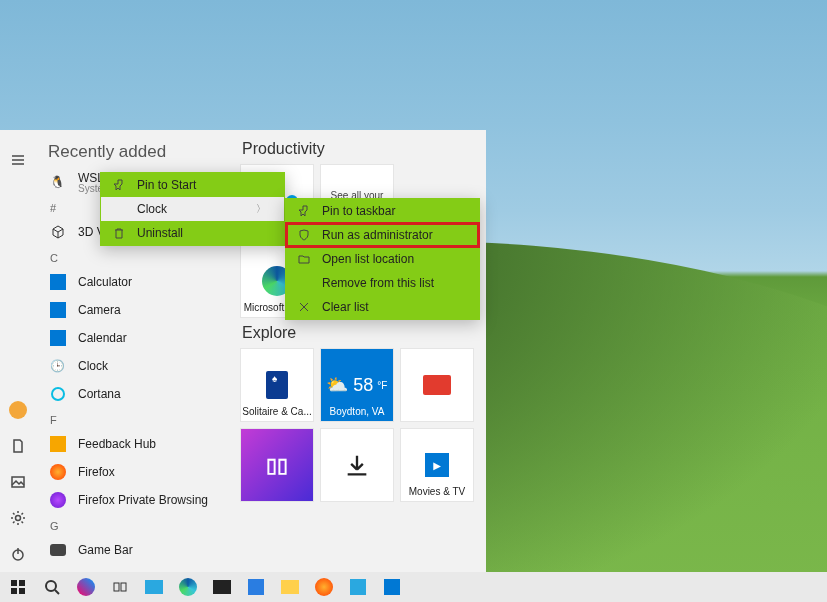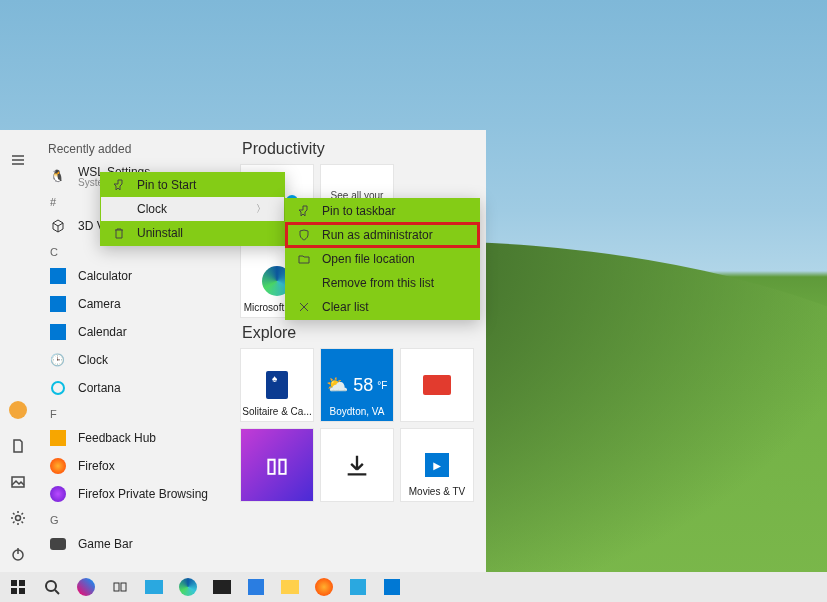--- a/index.html
+++ b/index.html
@@ -31,21 +31,21 @@
 .rail .spacer { flex: 1; }
 .rail-btn {
   width: 36px; height: 36px; display:flex; align-items:center; justify-content:center;
   color:#4a4a4a; cursor:pointer;
 }
 .rail-btn svg { width:16px; height:16px; stroke:#4a4a4a; fill:none; stroke-width:1.5; }
 
 .apps-col {
   width: 200px; overflow:hidden; padding-top:8px;
 }
-.section-label { font-size:12px; color:#555; padding:4px 0 6px 12px; }
+.section-label { font-size:17px; color:#555; padding:4px 0 6px 12px; }
 .app-item {
   display:flex; align-items:center; height:28px; padding-left:12px; gap:10px;
   cursor:pointer;
 }
 .app-item .ic { width:20px; display:flex; justify-content:center; }
 .app-item .sub { font-size:10px; color:#888; margin-top:-2px; }
 .letter-hdr { font-size:11px; color:#666; padding:6px 0 4px 14px; }
 
 .tiles-col { flex:1; padding:8px 10px 0 4px; }
 .group-label { font-size:16px; color:#333; margin:2px 0 6px 2px; }
@@ -314,21 +314,21 @@
         </svg>
       </span>
     <span>Run as administrator</span>
   </div>
   <div class="ctx-item">
     <span class="cic">
         <svg width="12" height="12" viewBox="0 0 12 12" stroke="#444" fill="none">
           <path d="M1 3h4l1 1h5v6H1z"></path>
         </svg>
       </span>
-    <span>Open file location</span>
+    <span>Open list location</span>
   </div>
   <div class="ctx-item">
     <span class="cic"></span>
     <span>Remove from this list</span>
   </div>
   <div class="ctx-item">
     <span class="cic">
         <svg width="12" height="12" viewBox="0 0 12 12" stroke="#444" fill="none">
           <path d="M2 2l8 8M10 2l-8 8"></path>
         </svg>

